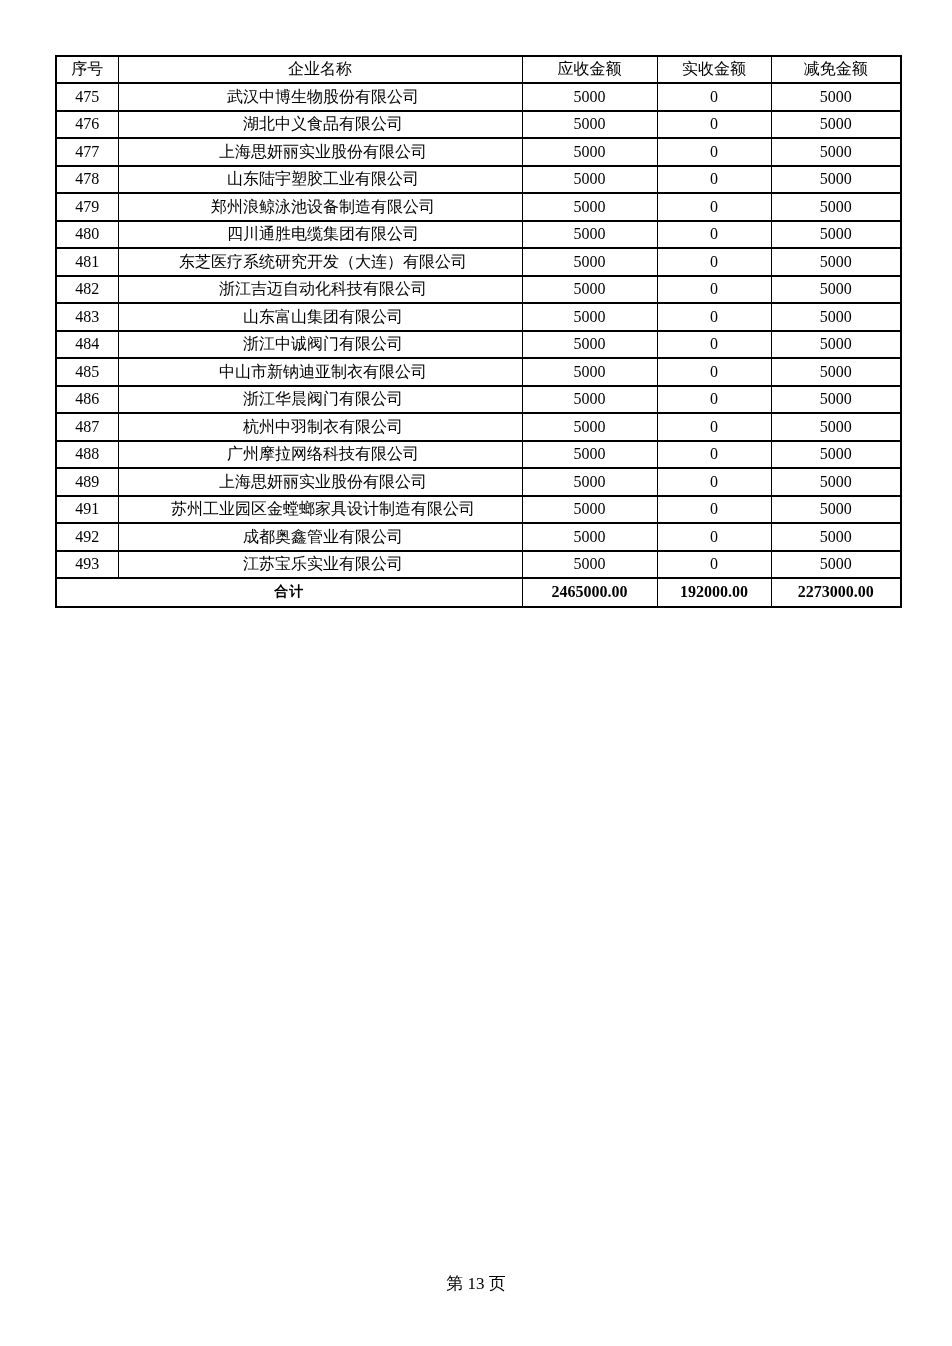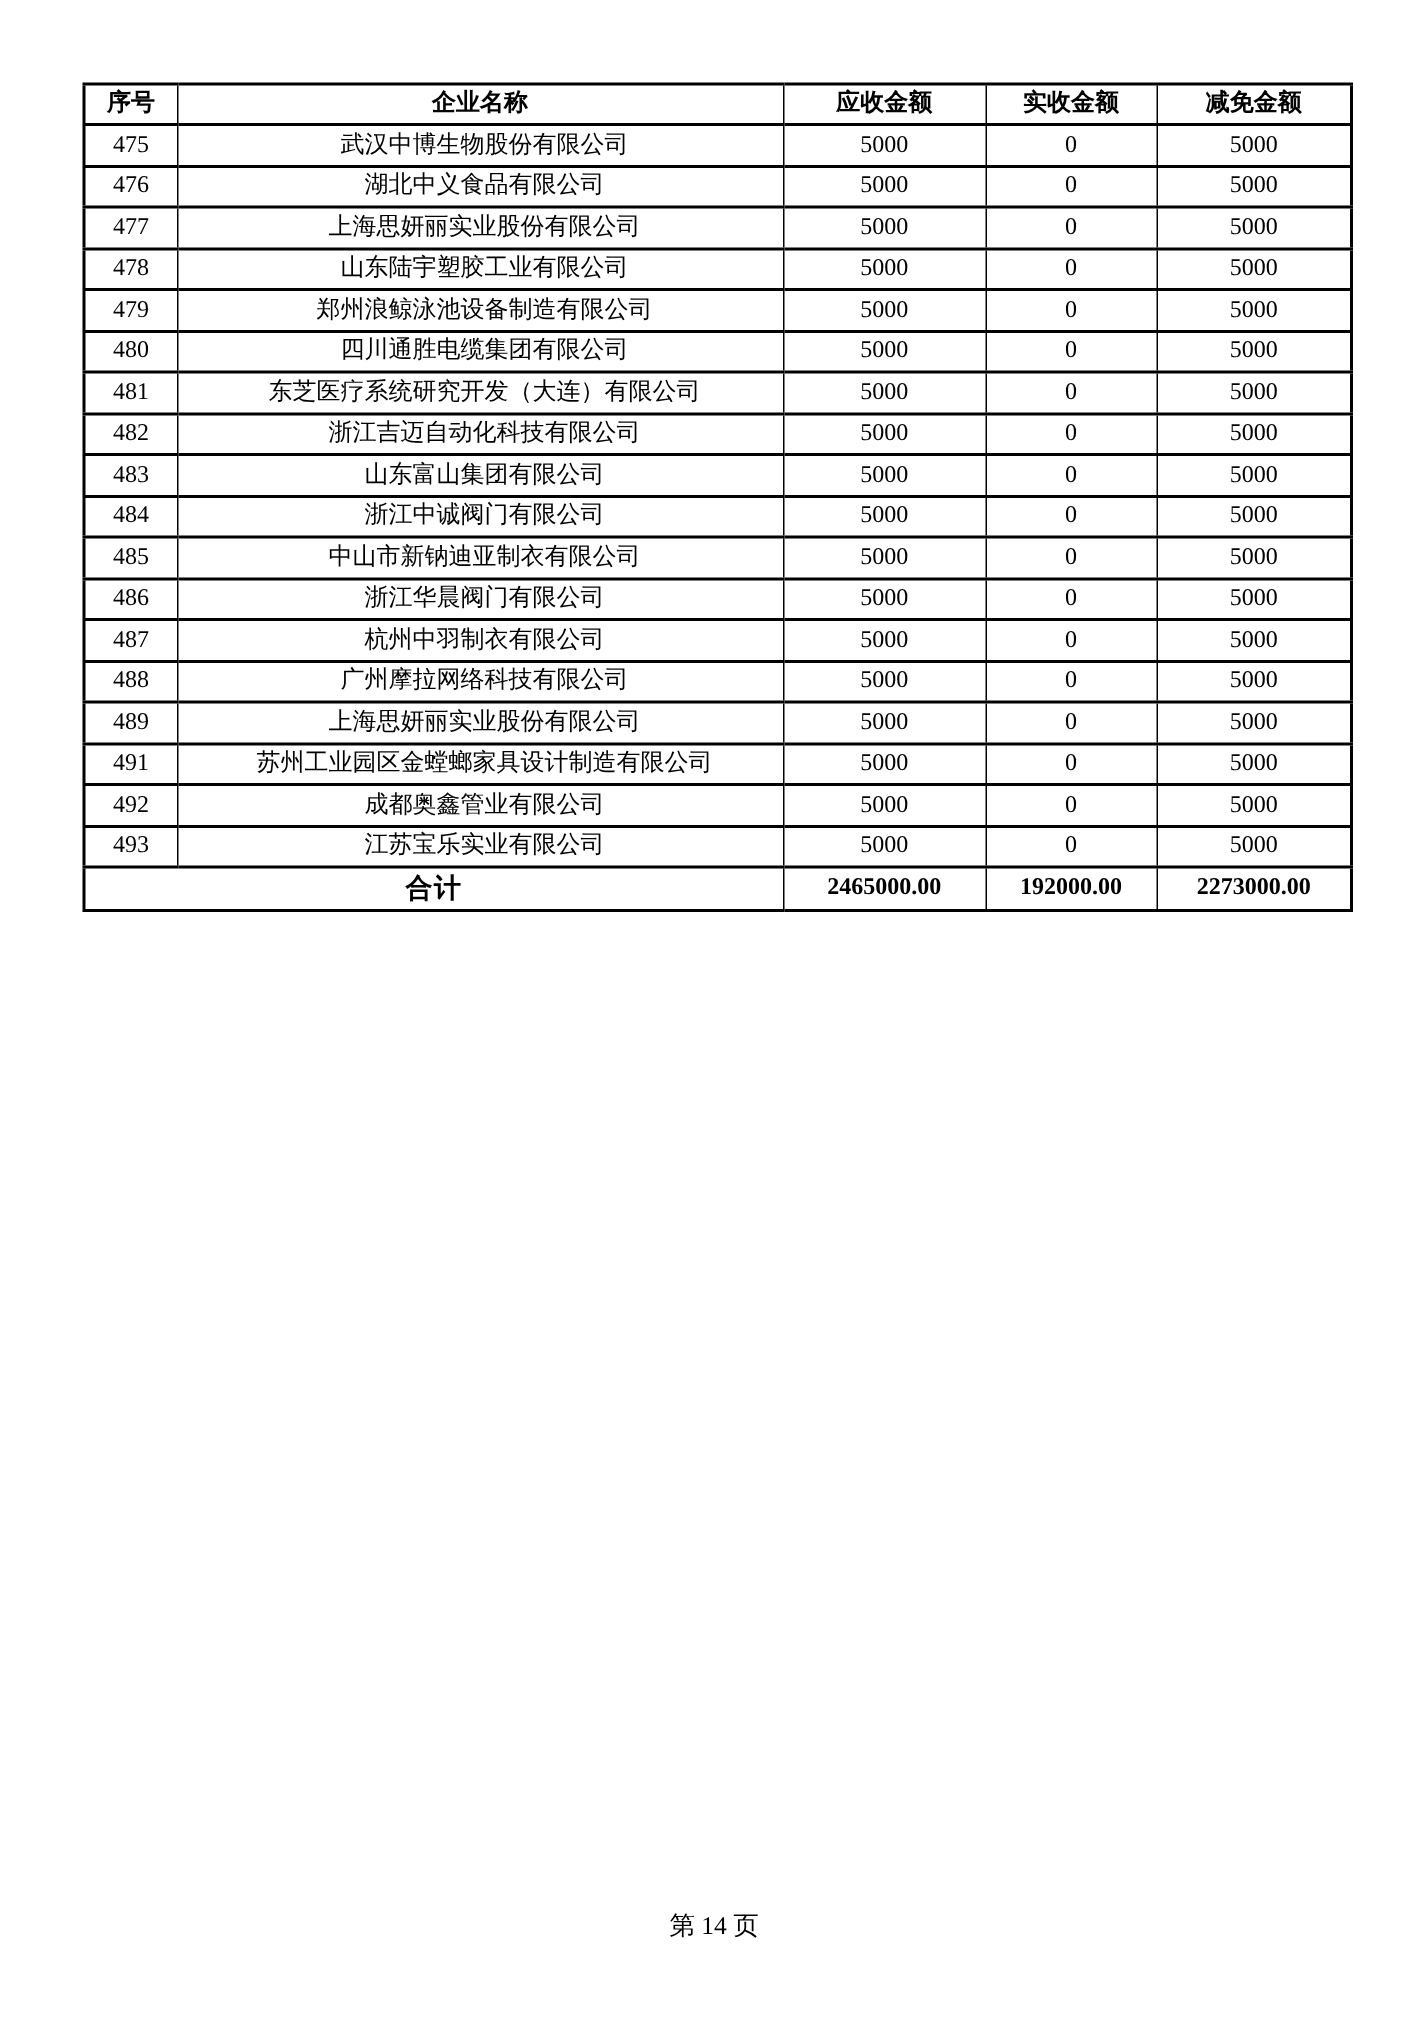--- a/index.html
+++ b/index.html
@@ -34,37 +34,37 @@
     padding: 0;
     font-size: 16px;
     line-height: 1.15;
     text-align: center;
     vertical-align: middle;
     overflow: hidden;
     white-space: nowrap;
   }
   .fee-table thead th {
     height: 27px;
-    font-weight: bold;
+    font-weight: normal;
     font-size: 16px;
   }
   .fee-table tbody td {
     height: 27.5px;
     font-weight: normal;
   }
   .fee-table tbody td.c-name {
     text-align: center;
     padding-left: 6px;
   }
   .fee-table tfoot td {
     height: 29px;
     font-weight: bold;
   }
   .fee-table tfoot td.total-label {
-    font-size: 18px;
+    font-size: 14px;
     letter-spacing: 1px;
     margin-left: 24px;
   }
   .page-footer {
     position: absolute;
     left: 0;
     top: 1272px;
     width: 100%;
     text-align: center;
     font-size: 17px;
@@ -224,15 +224,15 @@
     <tfoot>
       <tr>
         <td colspan="2" class="total-label">合计</td>
         <td>2465000.00</td>
         <td>192000.00</td>
         <td>2273000.00</td>
       </tr>
     </tfoot>
   </table>
 
-  <div class="page-footer">第 14 页</div>
+  <div class="page-footer">第 13 页</div>
 
 </div>
 
 </body></html>

